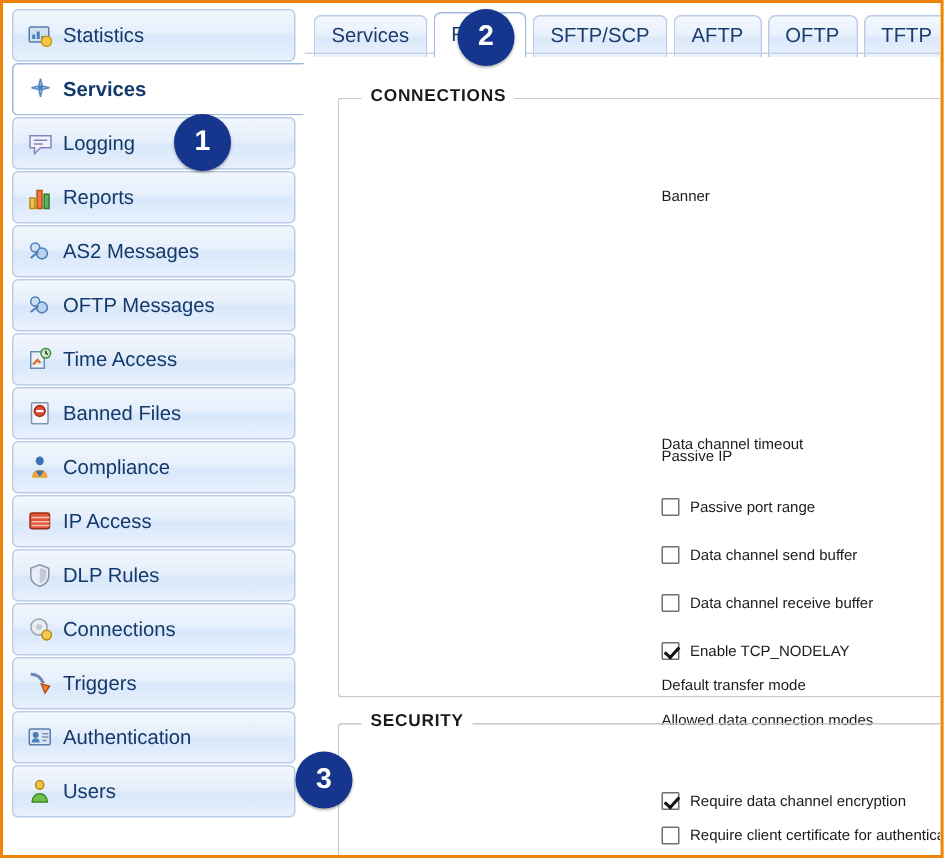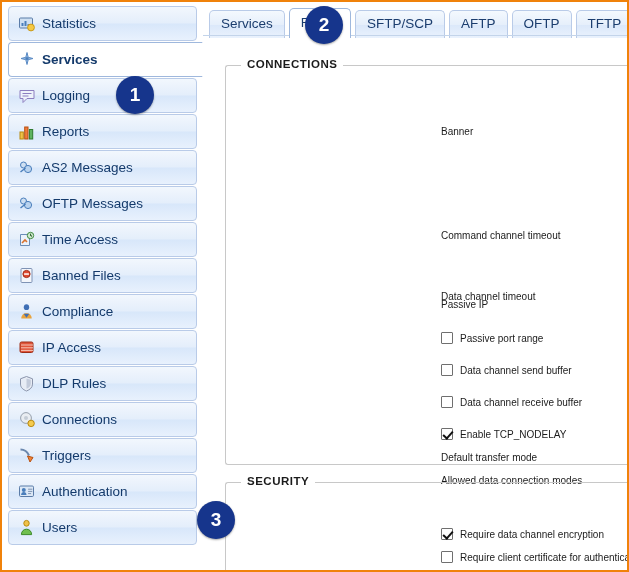--- a/index.html
+++ b/index.html
@@ -311,23 +311,20 @@
     <div class="panel">
 
       <div class="fieldset fs-connections">
         <div class="legend">CONNECTIONS</div>
       </div>
 
       <div class="row" style="top:78px;left:238px;">
         <span class="rlabel">Banner</span>
       </div>
 
-      <div class="row" style="top:182px;left:238px;">
-        <span class="rlabel">Command channel timeout</span>
-      </div>
 
       <div class="row" style="top:215px;left:238px;margin-top:28px;">
         <span class="rlabel">Data channel timeout</span>
       </div>
 
       <div class="row" style="top:251px;left:238px;">
         <span class="rlabel">Passive IP</span>
       </div>
 
       <div class="row" style="top:285px;left:238px;">

